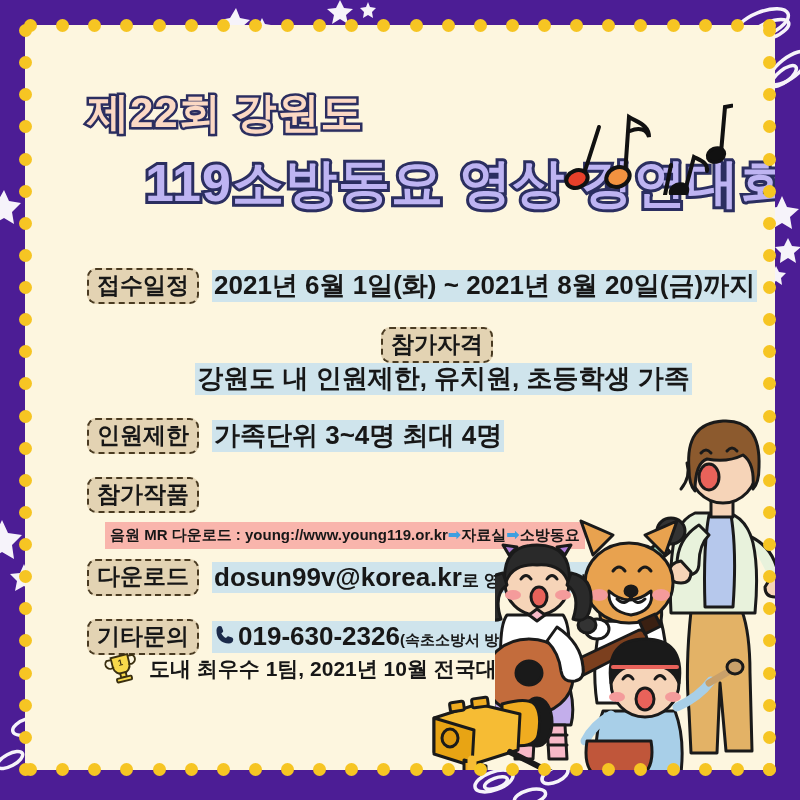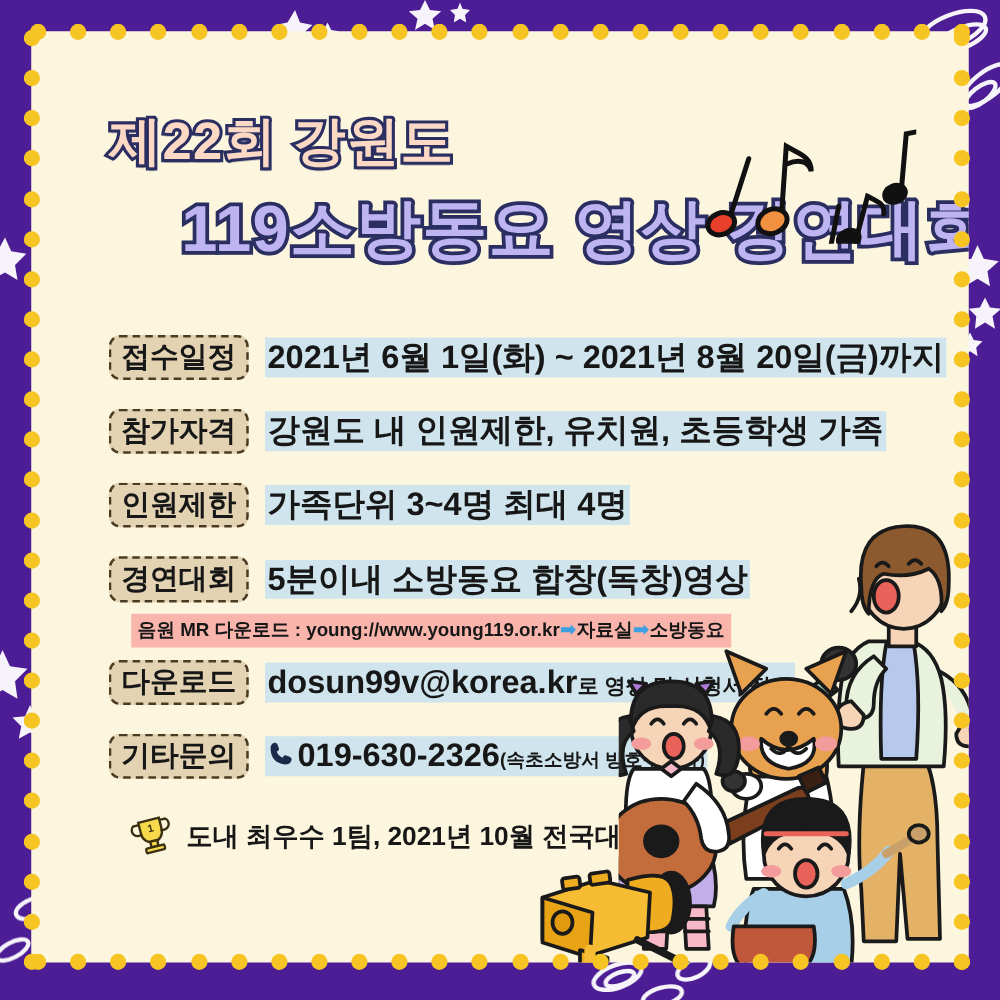--- a/index.html
+++ b/index.html
@@ -156,33 +156,32 @@
       <ellipse cx="205" cy="60" rx="9" ry="7" fill="#111" stroke="#111" stroke-width="3" transform="rotate(-22 205 60)"></ellipse>
     </svg>
 
     <div class="rows">
 
       <div class="row" style="margin-bottom:23px;">
         <span class="badge">접수일정</span>
         <span class="val">2021년 6월 1일(화) ~ 2021년 8월 20일(금)까지</span>
       </div>
 
-      <div class="row" style="margin-bottom:23px;">
+      <div class="row" style="margin-bottom:23px;flex-direction:column;">
         <span class="badge">참가자격</span>
         <span class="val">강원도 내 인원제한, 유치원, 초등학생 가족</span>
       </div>
 
       <div class="row" style="margin-bottom:23px;">
         <span class="badge">인원제한</span>
         <span class="val">가족단위 3~4명     최대 4명</span>
       </div>
 
       <div class="row">
-        <span class="badge">경연대회</span>
-        <span class="val">5분이내 소방동요 합창(독창)영상</span>
+        <span class="badge">참가작품</span>
       </div>
 
       <div>
         <span class="mr-line"><span>음원 MR 다운로드 : young://www.young119.or.kr</span><span class="arrow">➡</span><span>자료실</span><span class="arrow">➡</span><span>소방동요</span></span>
       </div>
 
       <div class="row" style="margin-top:10px;margin-bottom:23px;">
         <span class="badge">다운로드</span>
         <span class="val"><span>dosun99v@korea.kr</span><span class="small">로 영상 및 신청서 접수</span></span>
       </div>

